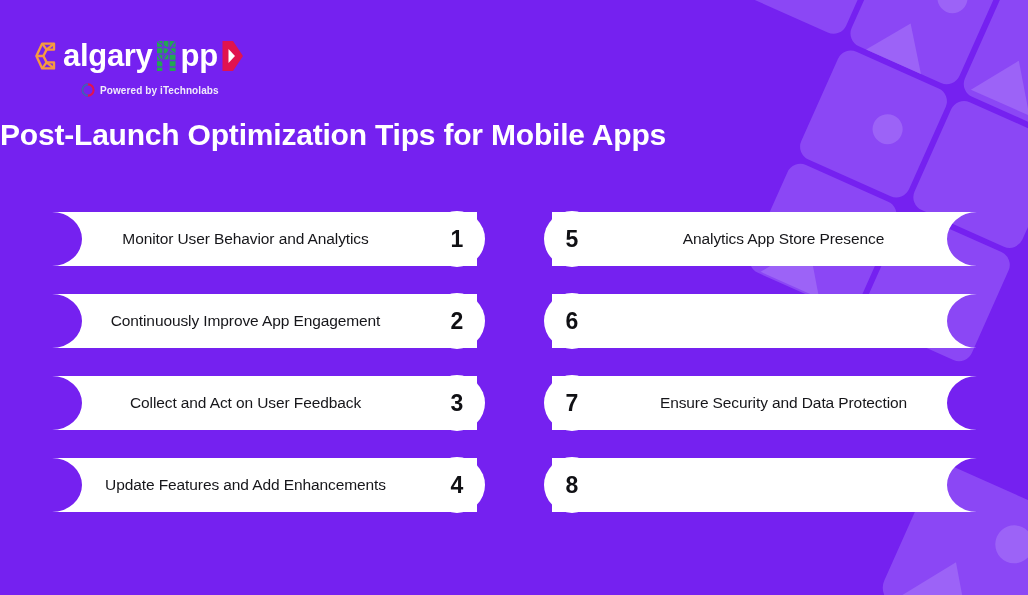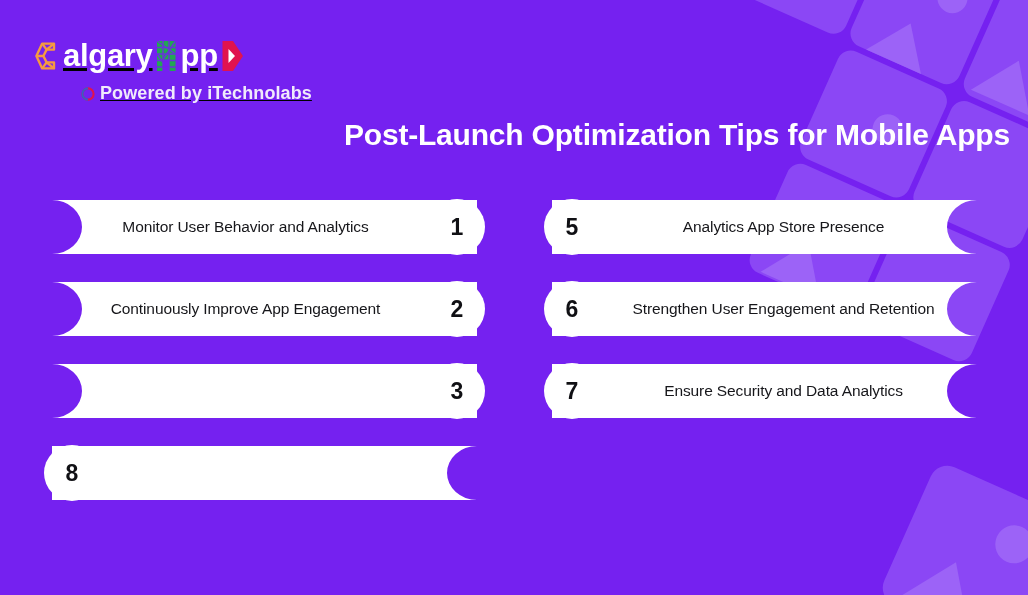--- a/index.html
+++ b/index.html
@@ -22,21 +22,20 @@
   .decor-layer {
     position:absolute; inset:0;
     pointer-events:none;
   }
 
   
   .logo-block {
     position:absolute;
     left:33px; top:36px;
     width:420px;
-    text-decoration:underline;
   }
   .logo-wordmark {
     display:flex;
     align-items:center;
     height:40px;
     line-height:1;
   }
   .logo-glyph { display:block; }
   .logo-word {
     font-size:31px;
@@ -50,43 +49,43 @@
   .logo-glyph-wrap { display:flex; align-items:center; margin:0 1px; }
 
   .logo-tagline {
     display:flex;
     align-items:center;
     margin-top:7px;
     margin-left:48px;
   }
   .tagline-icon { margin-right:5px; display:block; }
   .tagline-text {
-    font-size:18px;
+    font-size:10px;
     font-weight:bold;
     color:#F0EAFB;
     letter-spacing:0.1px;
   }
 
   
   .page-title {
     position:absolute;
     left:0; right:18px;
     top:118px;
-    text-align:right;
+    text-align:left;
     font-size:30px;
     font-weight:bold;
     color:#FFFFFF;
     letter-spacing:-0.2px;
   }
 
   
   .items-grid {
     position:absolute;
     left:52px;
-    top:200px;
+    top:212px;
     width:925px;
     display:grid;
     grid-template-columns:425px 425px;
     column-gap:75px;
     row-gap:28px;
   }
 
   .item-row {
     position:relative;
     height:54px;
@@ -269,39 +268,46 @@
         <path d="M0 0 H425 V54 H0 A30 27 0 0 0 0 0 Z" fill="#FFFFFF"></path>
       </svg>
       <span class="item-label">Continuously Improve App Engagement</span>
       <span class="item-badge">2</span>
     </div>
 
     <div class="item-row row-right">
       <svg class="bar-svg" viewBox="0 0 425 54" preserveAspectRatio="none">
         <path d="M425 0 H0 V54 H425 A30 27 0 0 1 425 0 Z" fill="#FFFFFF"></path>
       </svg>
-      <span class="item-label">Strengthen User Engagement and Retention</span>
       <span class="item-badge">6</span>
     </div>
 
     <div class="item-row row-left">
       <svg class="bar-svg" viewBox="0 0 425 54" preserveAspectRatio="none">
         <path d="M0 0 H425 V54 H0 A30 27 0 0 0 0 0 Z" fill="#FFFFFF"></path>
       </svg>
+      <span class="item-label">Collect and Act on User Feedback</span>
       <span class="item-badge">3</span>
     </div>
 
     <div class="item-row row-right">
       <svg class="bar-svg" viewBox="0 0 425 54" preserveAspectRatio="none">
         <path d="M425 0 H0 V54 H425 A30 27 0 0 1 425 0 Z" fill="#FFFFFF"></path>
       </svg>
-      <span class="item-label">Ensure Security and Data Analytics</span>
+      <span class="item-label">Ensure Security and Data Protection</span>
       <span class="item-badge">7</span>
     </div>
 
+    <div class="item-row row-left">
+      <svg class="bar-svg" viewBox="0 0 425 54" preserveAspectRatio="none">
+        <path d="M0 0 H425 V54 H0 A30 27 0 0 0 0 0 Z" fill="#FFFFFF"></path>
+      </svg>
+      <span class="item-label">Update Features and Add Enhancements</span>
+      <span class="item-badge">4</span>
+    </div>
 
     <div class="item-row row-right">
       <svg class="bar-svg" viewBox="0 0 425 54" preserveAspectRatio="none">
         <path d="M425 0 H0 V54 H425 A30 27 0 0 1 425 0 Z" fill="#FFFFFF"></path>
       </svg>
       <span class="item-badge">8</span>
     </div>
 
   </div>
 </div>

